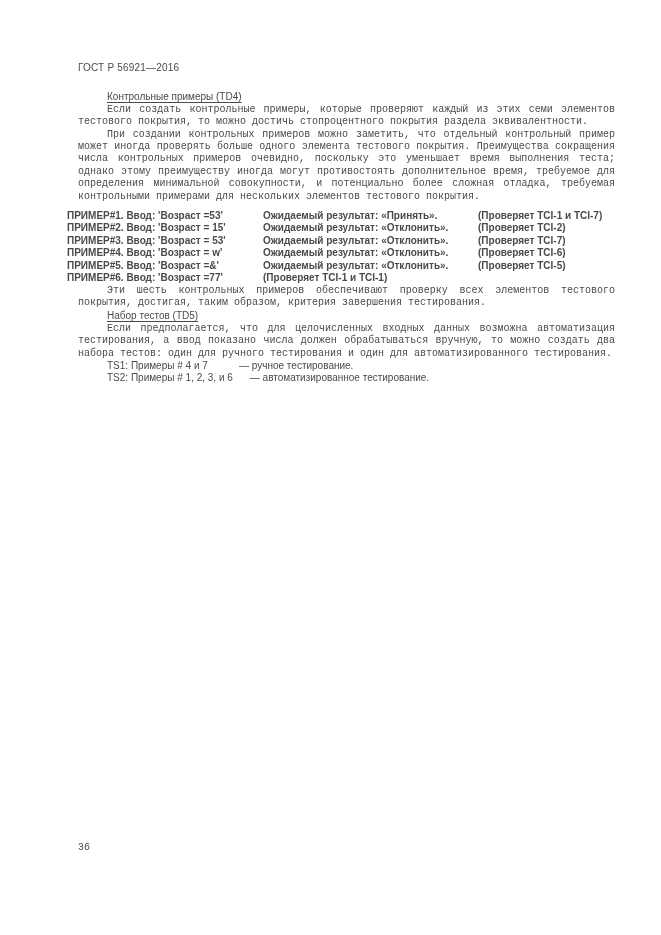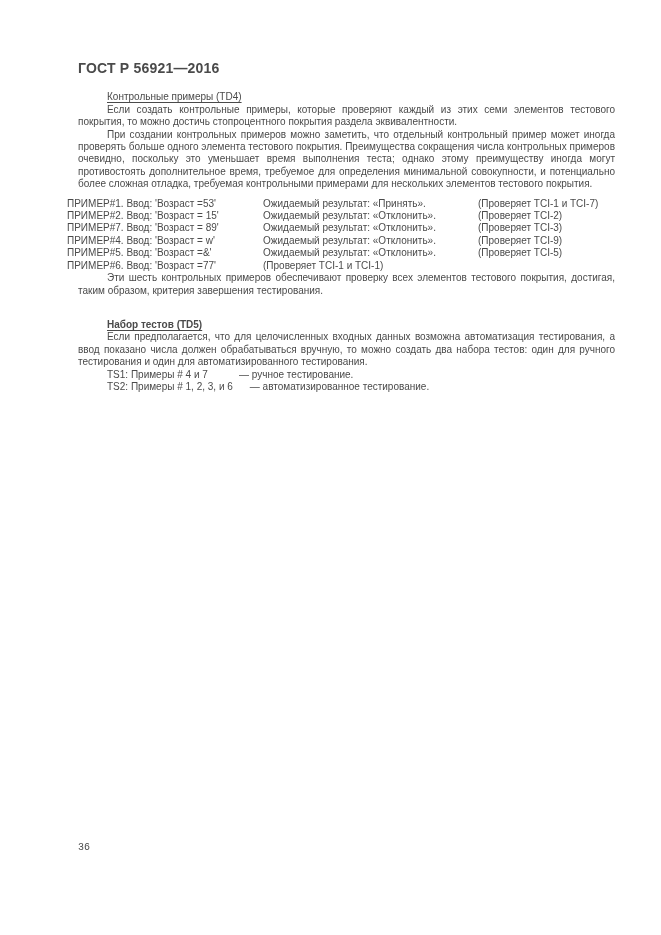--- a/index.html
+++ b/index.html
@@ -14,47 +14,48 @@
     line-height: 12.4px;
     color: #4a4a4a;
   }
   .content {
     position: absolute;
     left: 78px;
     top: 62px;
     width: 537px;
   }
   .doc-header {
-    font-weight: bold;
-    font-size: 14px;
+    font-weight: normal;
+    font-size: 10px;
     letter-spacing: 0.2px;
   }
   .section-heading {
     margin-top: 17px;
     padding-left: 29px;
   }
   .section-heading .u {
     text-decoration: underline;
     text-underline-offset: 2px;
   }
   p.body-para {
     margin: 0;
     text-indent: 29px;
     text-align: justify;
+    font-family: Liberation Mono, monospace;
   }
   .examples {
     margin: 7px 0 0 -11px;
     width: 546px;
   }
-  .ex-row { display: flex; align-items: flex-end; }
+  .ex-row { display: flex; align-items: flex-end; font-weight: bold; }
   .ex-input  { width: 196px; flex: 0 0 196px; }
   .ex-result { width: 215px; flex: 0 0 215px; }
   .ex-checks { flex: 1 1 auto; white-space: nowrap; }
   .para-after-table { margin-top: 15px; }
-  .section-heading-2 { margin-top: 22px; font-weight: bold; }
+  .section-heading-2 { margin-top: 1px; }
   .ts-line { padding-left: 29px; }
   .ts-label { display: inline-block; }
   .ts-line-1 .ts-label { min-width: 132px; }
   .ts-line-2 .ts-label { margin-right: 17px; }
   .page-number {
     position: absolute;
     left: 78px;
     top: 842px;
     font-family: Liberation Mono, monospace;
   }
@@ -79,28 +80,28 @@
         <span class="ex-input">ПРИМЕР#1. Ввод: 'Возраст =53'</span>
         <span class="ex-result">Ожидаемый результат: «Принять».</span>
         <span class="ex-checks">(Проверяет TCI-1 и TCI-7)</span>
       </div>
       <div class="ex-row">
         <span class="ex-input">ПРИМЕР#2. Ввод: 'Возраст = 15'</span>
         <span class="ex-result">Ожидаемый результат: «Отклонить».</span>
         <span class="ex-checks">(Проверяет TCI-2)</span>
       </div>
       <div class="ex-row">
-        <span class="ex-input">ПРИМЕР#7. Ввод: 'Возраст = 89'</span>
+        <span class="ex-input">ПРИМЕР#3. Ввод: 'Возраст = 53'</span>
         <span class="ex-result">Ожидаемый результат: «Отклонить».</span>
-        <span class="ex-checks">(Проверяет TCI-3)</span>
+        <span class="ex-checks">(Проверяет TCI-7)</span>
       </div>
       <div class="ex-row">
         <span class="ex-input">ПРИМЕР#4. Ввод: 'Возраст = w'</span>
         <span class="ex-result">Ожидаемый результат: «Отклонить».</span>
-        <span class="ex-checks">(Проверяет TCI-9)</span>
+        <span class="ex-checks">(Проверяет TCI-6)</span>
       </div>
       <div class="ex-row">
         <span class="ex-input">ПРИМЕР#5. Ввод: 'Возраст =&amp;'</span>
         <span class="ex-result">Ожидаемый результат: «Отклонить».</span>
         <span class="ex-checks">(Проверяет TCI-5)</span>
       </div>
       <div class="ex-row">
         <span class="ex-input">ПРИМЕР#6. Ввод: 'Возраст =77'</span>
         <span class="ex-checks">(Проверяет TCI-1 и TCI-1)</span>
       </div>

